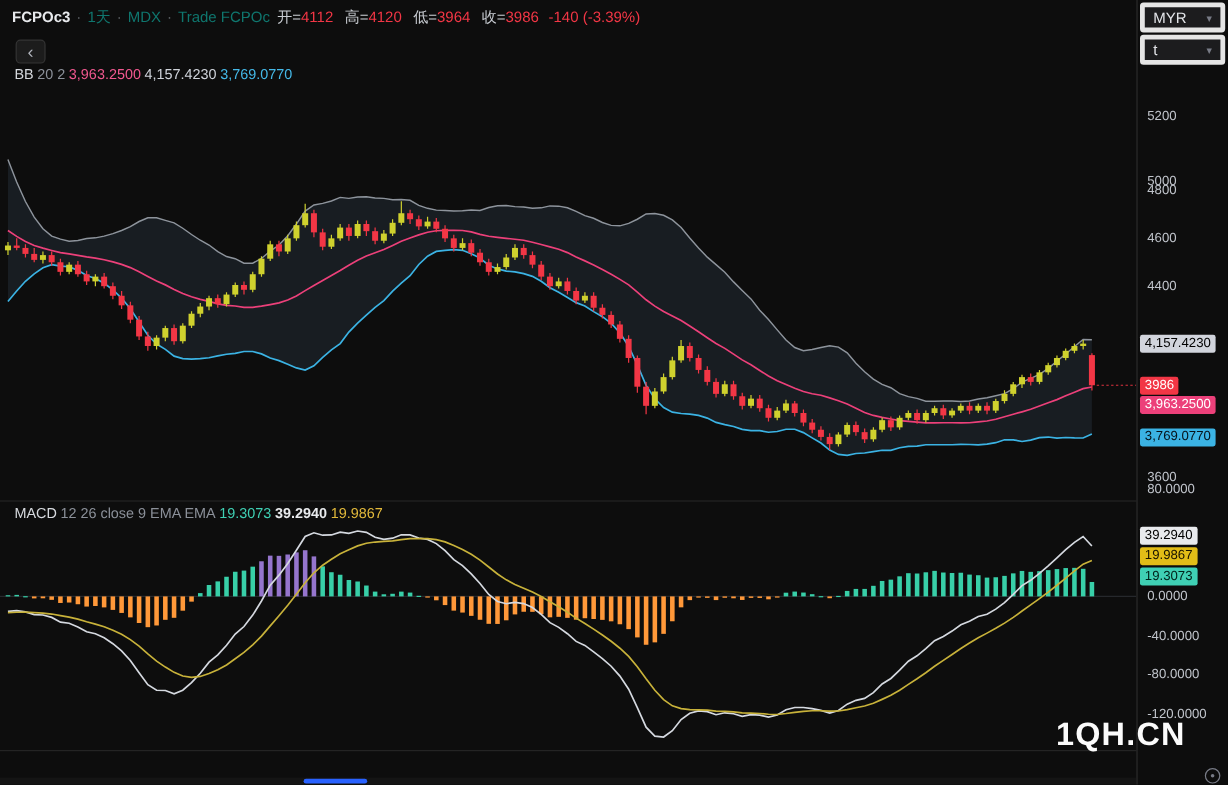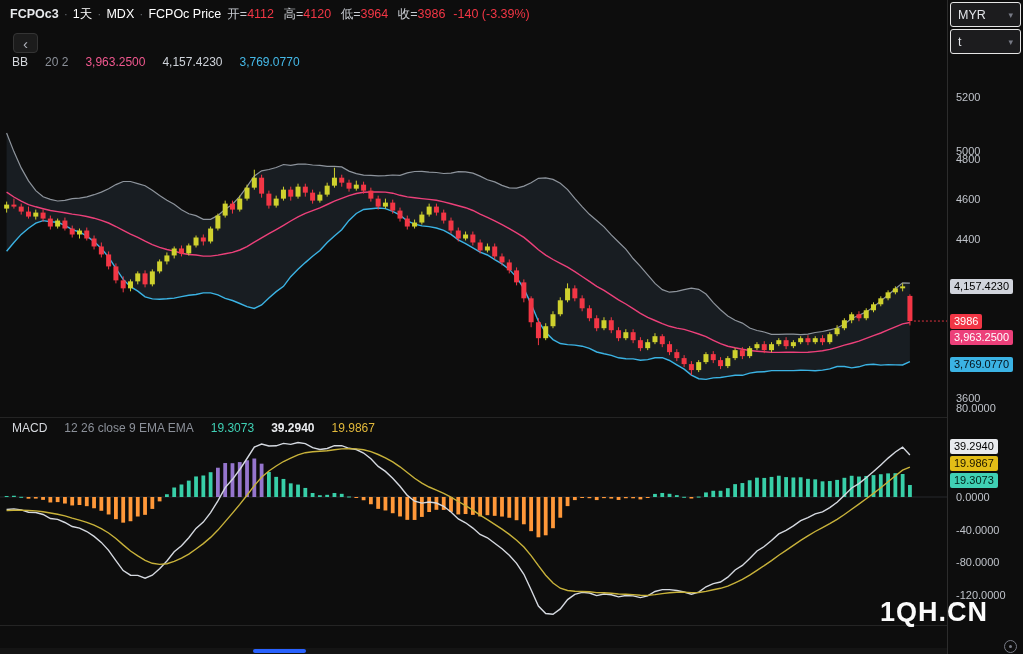--- a/index.html
+++ b/index.html
@@ -4,68 +4,68 @@
 <style>
   *{margin:0;padding:0;box-sizing:border-box}
   html,body{width:1023px;height:654px;overflow:hidden}
   body{background:#0d0d0d;font-family:"Liberation Sans",sans-serif;color:#d1d4dc;position:relative}
   .app{position:absolute;inset:0;width:1023px;height:654px}
   .main{position:absolute;left:0;top:0;width:947px;height:654px}
   .axis-col{position:absolute;left:947px;top:0;width:76px;height:654px;border-left:1px solid #2c2c2c;background:#0d0d0d;z-index:3}
   .header{position:absolute;top:0;left:0;width:947px;height:28px;display:flex;align-items:center;padding-left:10px;font-size:12.5px;white-space:nowrap;z-index:5}
   .header .sym{font-weight:700;color:#e8eaed}
   .header .sep{color:#5f6368;margin:0 5px}
-  .header .plain{color:#ffffff}
+  .header .plain{color:#0f766e}
   .header .ohlc{}
   .header .olbl{color:#c9cdd3;margin-left:6px}
   .header .oval{color:#f23645}
   .header .chg{color:#f23645;margin-left:8px}
   .back-btn{position:absolute;top:33px;left:13px;width:25px;height:20px;background:#1c1c1c;border:1px solid #343434;border-radius:4px;color:#b2b5be;display:flex;align-items:center;justify-content:center;font-size:15px;line-height:1;cursor:pointer;z-index:6}
-  .legend{position:absolute;left:12px;font-size:12px;display:flex;gap:17px;white-space:nowrap;z-index:5}
+  .legend{position:absolute;left:12px;font-size:12px;display:flex;gap:3px;white-space:nowrap;z-index:5}
   .bb-legend{top:55px}
   .macd-legend{top:421px}
   .lg-title{color:#d6d9de}
   .lg-params{color:#8b9099}
   .v-bbmid{color:#f1588f}
   .v-bbup{color:#cfd3da}
   .v-bblo{color:#45b9e8}
   .v-hist{color:#3fd0b4}
   .v-macd{color:#e8eaed;font-weight:600}
   .v-sig{color:#e2b93b}
   svg{position:absolute;left:0;display:block}
   #price-svg{top:28px}
   #macd-svg{top:418px}
   .divider{position:absolute;left:0;width:1023px;height:1px;background:#242424;z-index:2}
   .time-axis{position:absolute;top:625px;left:0;width:947px;height:22px;z-index:2}
   .tlabel{position:absolute;top:5px;transform:translateX(-50%);font-size:11px;color:#8b9099}
   .tlabel.major{color:#d3d6db;font-weight:700}
   .hscroll{position:absolute;top:648px;left:0;width:947px;height:6px;background:#141414;z-index:2}
   .thumb{position:absolute;left:253px;top:1px;width:53px;height:4px;background:#2962ff;border-radius:2px}
-  .dd{height:25px;margin:2px 2px 1px 2px;background:#1c1c1e;border:1px solid #e5e5e5;border-radius:3px;display:flex;align-items:center;justify-content:space-between;padding:0 7px;font-size:12.5px;color:#e2e4e8;cursor:pointer}
+  .dd{height:25px;margin:2px 2px 1px 2px;background:#1c1c1e;border:4px solid #e5e5e5;border-radius:3px;display:flex;align-items:center;justify-content:space-between;padding:0 7px;font-size:12.5px;color:#e2e4e8;cursor:pointer}
   .dd .caret{color:#787b86;font-size:9px}
   .ptick{position:absolute;left:8px;font-size:11px;color:#bfc3ca;z-index:3}
   .pbadge{position:absolute;left:2px;font-size:11px;padding:1px 4px;border-radius:2px;z-index:4;line-height:13px;font-weight:500;white-space:nowrap}
   .circle-btn{position:absolute;right:6px;top:640px;width:13px;height:13px;border:1px solid #787b86;border-radius:50%;display:flex;align-items:center;justify-content:center;cursor:pointer}
   .circle-btn .cdot{width:3px;height:3px;border-radius:50%;background:#787b86}
   .watermark{position:absolute;right:35px;top:597px;font-size:27px;font-weight:700;color:#fbfbfb;letter-spacing:1px;z-index:6}
 </style>
 </head>
 <body>
 
 <div class="app">
   <div class="main">
 
     <div class="header">
       <span class="sym">FCPOc3</span>
       <span class="sep">·</span>
       <span class="plain">1天</span>
       <span class="sep">·</span>
       <span class="plain">MDX</span>
       <span class="sep">·</span>
-      <span class="plain">FCPOc Price</span>
+      <span class="plain">Trade FCPOc</span>
       <span class="ohlc">
         <span class="olbl">开=</span><span class="oval">4112</span>
         <span class="olbl">高=</span><span class="oval">4120</span>
         <span class="olbl">低=</span><span class="oval">3964</span>
         <span class="olbl">收=</span><span class="oval">3986</span>
       </span>
       <span class="chg">-140 (-3.39%)</span>
     </div>
 
     <div class="back-btn">

